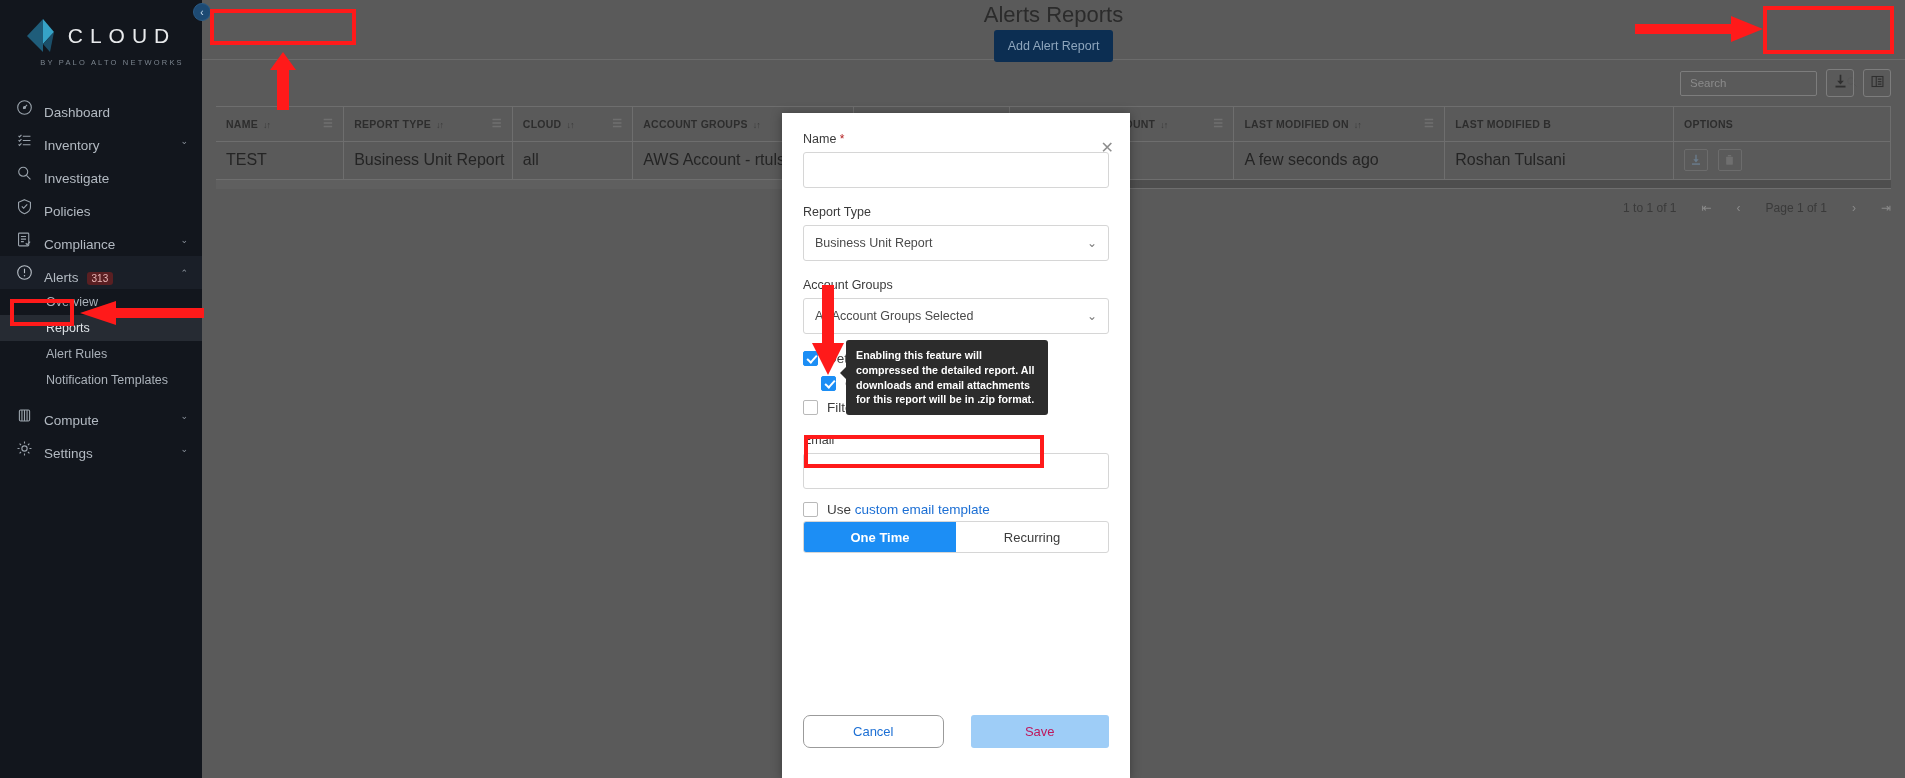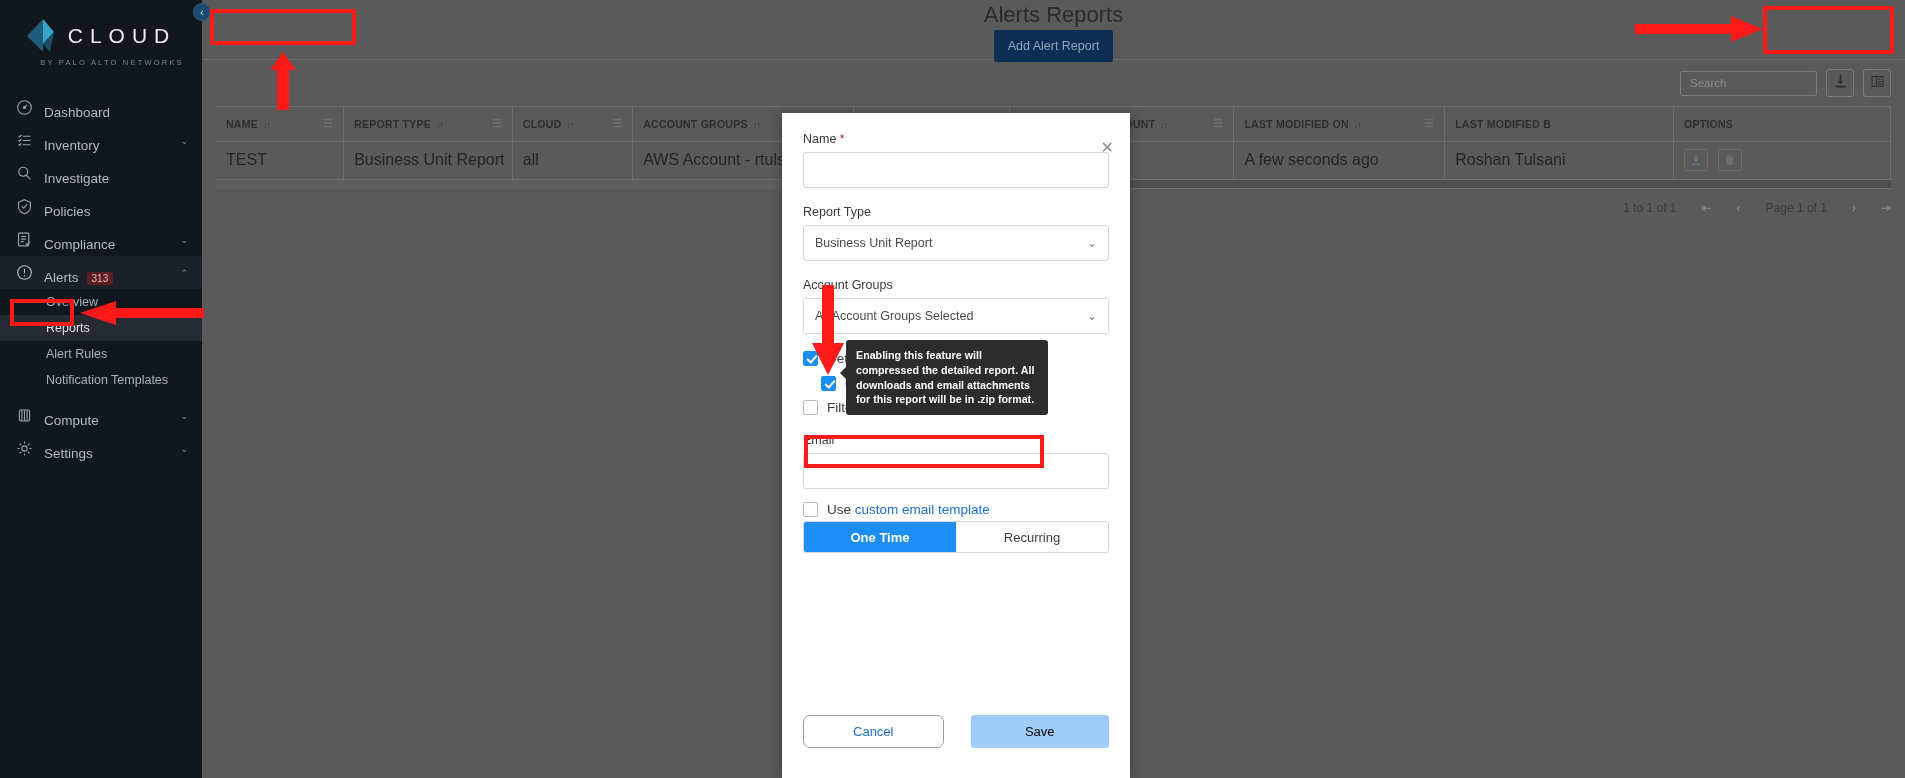--- a/index.html
+++ b/index.html
@@ -165,21 +165,21 @@
   .seg .on{ background:#1c8ef5; color:#fff; font-weight:700; }
   .m-actions{
     position:absolute; left:21px; right:21px; bottom:30px; display:flex; gap:27px;
   }
   .btn-cancel{
     flex:1; height:33px; border:1px solid #9b9b9b; border-radius:7px; background:#fff;
     color:#1c6fd4; font-size:13px; font-family:"Liberation Sans", sans-serif;
   }
   .btn-save{
     flex:1; height:33px; border:none; border-radius:3px; background:#9ecdf7;
-    color:#000000; font-size:13px; font-family:"Liberation Sans", sans-serif;
+    color:#be185d; font-size:13px; font-family:"Liberation Sans", sans-serif;
   }
   .link{ color:#1c6fd4; }
 
   
   #tooltip{
     position:absolute; left:846px; top:340px; width:202px; z-index:60;
     background:#2c2c2c; color:#fff; font-size:10.7px; font-weight:700;
     line-height:1.38; padding:8px 10px; border-radius:3px;
   }
   #tooltip:before{

